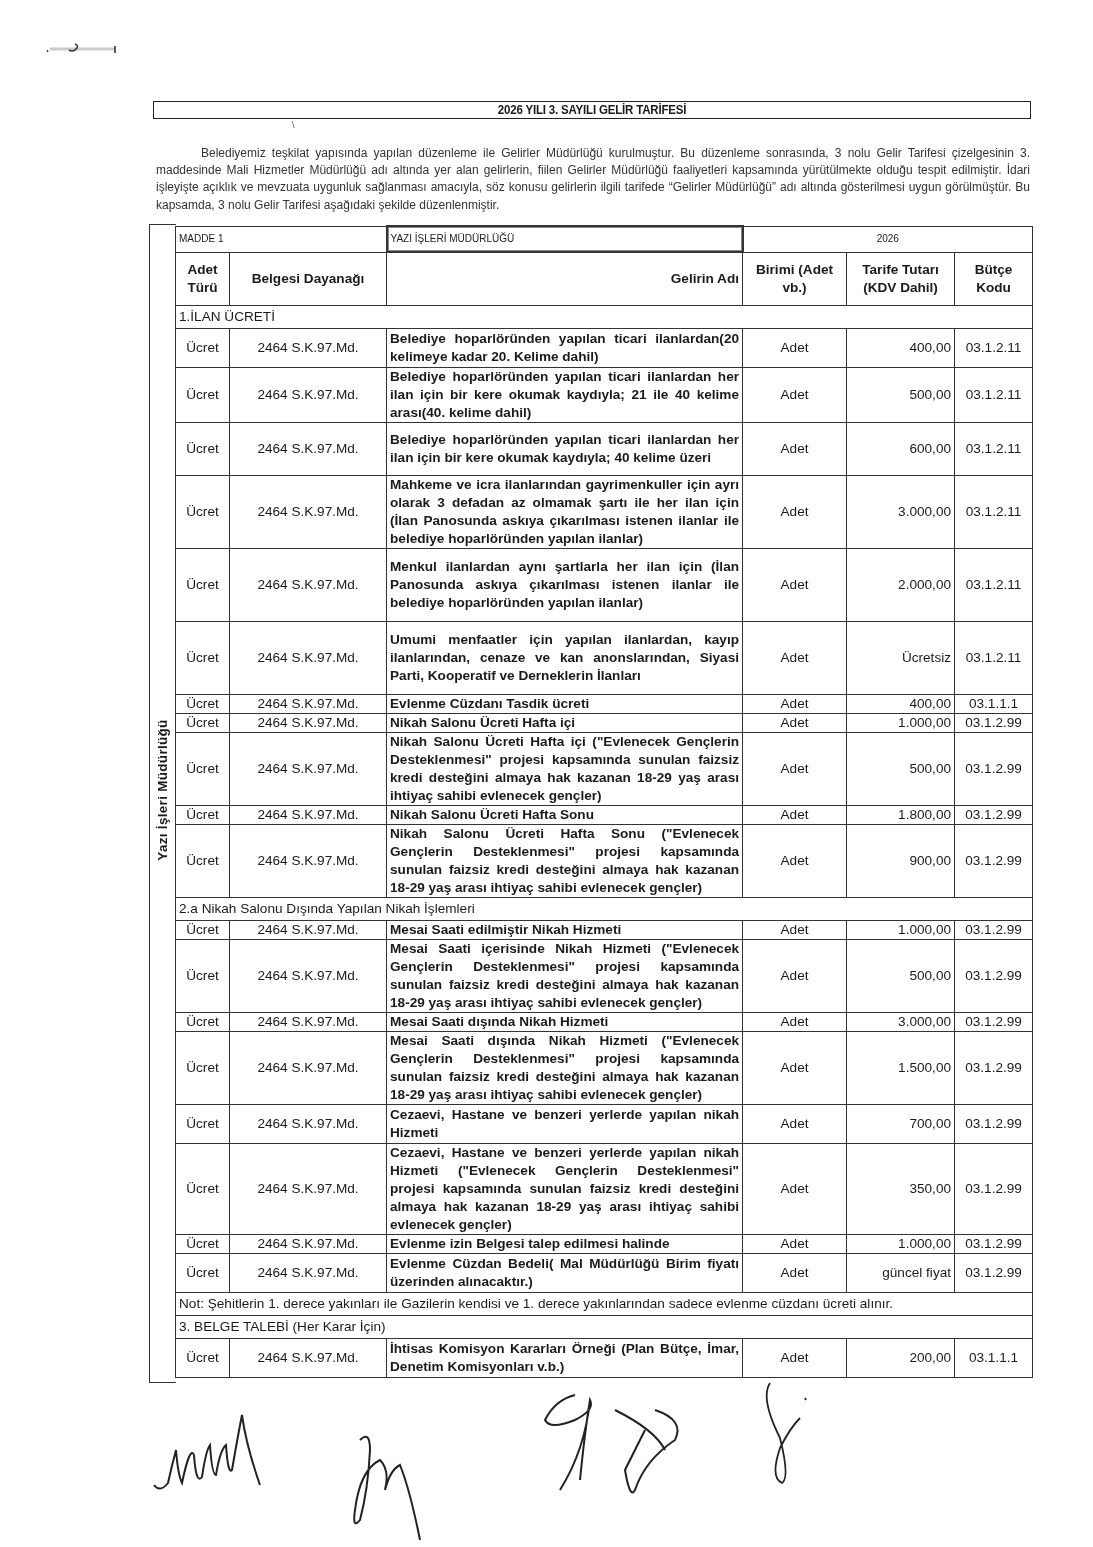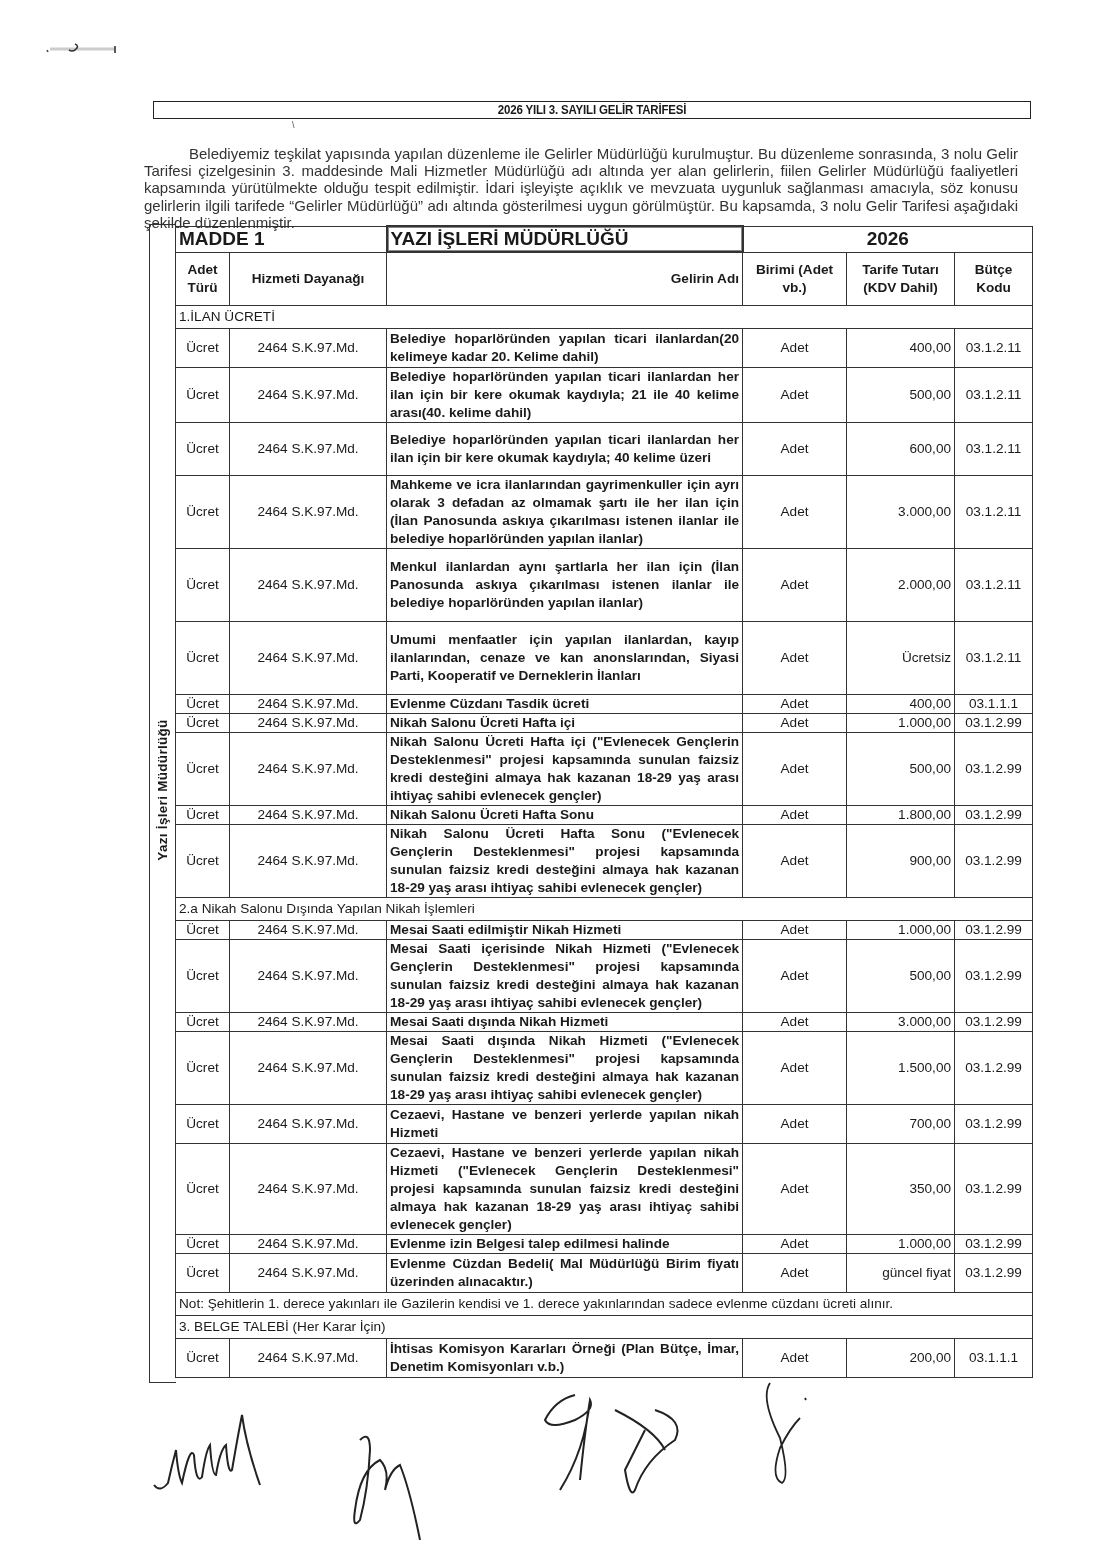--- a/index.html
+++ b/index.html
@@ -8,41 +8,41 @@
 
   .scan-mark { position: absolute; left: 45px; top: 40px; width: 75px; height: 14px; }
 
   .title-box { position: absolute; left: 153px; top: 101px; width: 878px; height: 18px;
                border: 1.5px solid #222; box-sizing: border-box; }
   .title-box .title { position: absolute; left: 0; right: 0; top: 1px; text-align: center;
                font-family: "Liberation Sans Narrow", "Liberation Sans", sans-serif;
                font-weight: bold; font-size: 12.5px; letter-spacing: -0.2px; transform: scaleX(0.92); }
   .tick-mark { position: absolute; left: 292px; top: 120px; font-size: 9px; color: #555; }
 
-  .intro { position: absolute; left: 144px; top: 145px; width: 874px;
-           font-size: 15px; line-height: 17.2px; color: #333;
+  .intro { position: absolute; left: 156px; top: 145px; width: 874px;
+           font-size: 12px; line-height: 17.2px; color: #333;
            text-align: justify; font-family: "Liberation Sans", sans-serif; transform-origin: left top; }
   .intro p { margin: 0; text-indent: 45px; }
 
   .outer-frame { position: absolute; left: 149px; top: 224px; width: 27px; height: 1159px;
                  border-left: 1.5px solid #333; border-top: 1.5px solid #333; border-bottom: 1.5px solid #333; box-sizing: border-box; }
   .vertical-label { position: absolute; left: 150px; top: 700px; width: 24px; height: 180px; }
   .vertical-label span { position: absolute; left: 50%; top: 50%; white-space: nowrap;
                  transform: translate(-50%, -50%) rotate(-90deg); font-weight: bold; font-size: 13.5px; letter-spacing: 0.3px; }
 
   table.tariff { position: absolute; left: 175px; top: 225px; width: 857px;
                  border-collapse: collapse; table-layout: fixed; font-size: 13.6px; }
   table.tariff td { border: 1px solid #333; padding: 0 3px; vertical-align: middle; line-height: 18px; }
   .c-type { width: 47px; text-align: center; }
   .c-basis { width: 151px; text-align: center; }
   .c-name { width: 349px; text-align: justify; font-weight: bold; }
   .c-unit { width: 96px; text-align: center; }
   .c-amt { width: 101px; text-align: right; }
   .c-code { width: 64px; text-align: center; }
-  .madde-row td { height: 24px; font-weight: bold; font-size: 19px; }
+  .madde-row td { height: 24px; font-weight: normal; font-size: 10px; }
   .madde-dept { border: 2px solid #333 !important; box-shadow: inset 0 0 0 1px #888; }
   .hdr-row td { height: 52px; font-weight: bold; }
   .section td { height: 22px; text-align: left; }
   .r2 td { height: 38px; }
   .r3 td { height: 52px; }
   .r4 td { height: 72px; }
   .r5 td { height: 72px; margin-top: 36px; }
   .r1 td { height: 17px; line-height: 16px; }
 
   .sig { position: absolute; }
@@ -83,21 +83,21 @@
       <col style="width:78px">
   </colgroup>
   <tbody id="tbody">
     <tr class="madde-row">
       <td colspan="2" style="text-align:left">MADDE 1</td>
       <td class="madde-dept">YAZI İŞLERİ MÜDÜRLÜĞÜ</td>
       <td colspan="3" style="text-align:center">2026</td>
     </tr>
     <tr class="hdr-row">
       <td class="c-type">Adet Türü</td>
-      <td class="c-basis">Hizmeti Dayanağı</td>
+      <td class="c-basis">Belgesi Dayanağı</td>
       <td style="text-align:right">Gelirin Adı</td>
       <td class="c-unit">Birimi (Adet vb.)</td>
       <td class="c-unit">Tarife Tutarı (KDV Dahil)</td>
       <td class="c-unit">Bütçe Kodu</td>
     </tr>
   <tr class="section">
         <td colspan="6">1.İLAN ÜCRETİ</td>
       </tr>
       <tr class="r2">
         <td class="c-type">Ücret</td>

